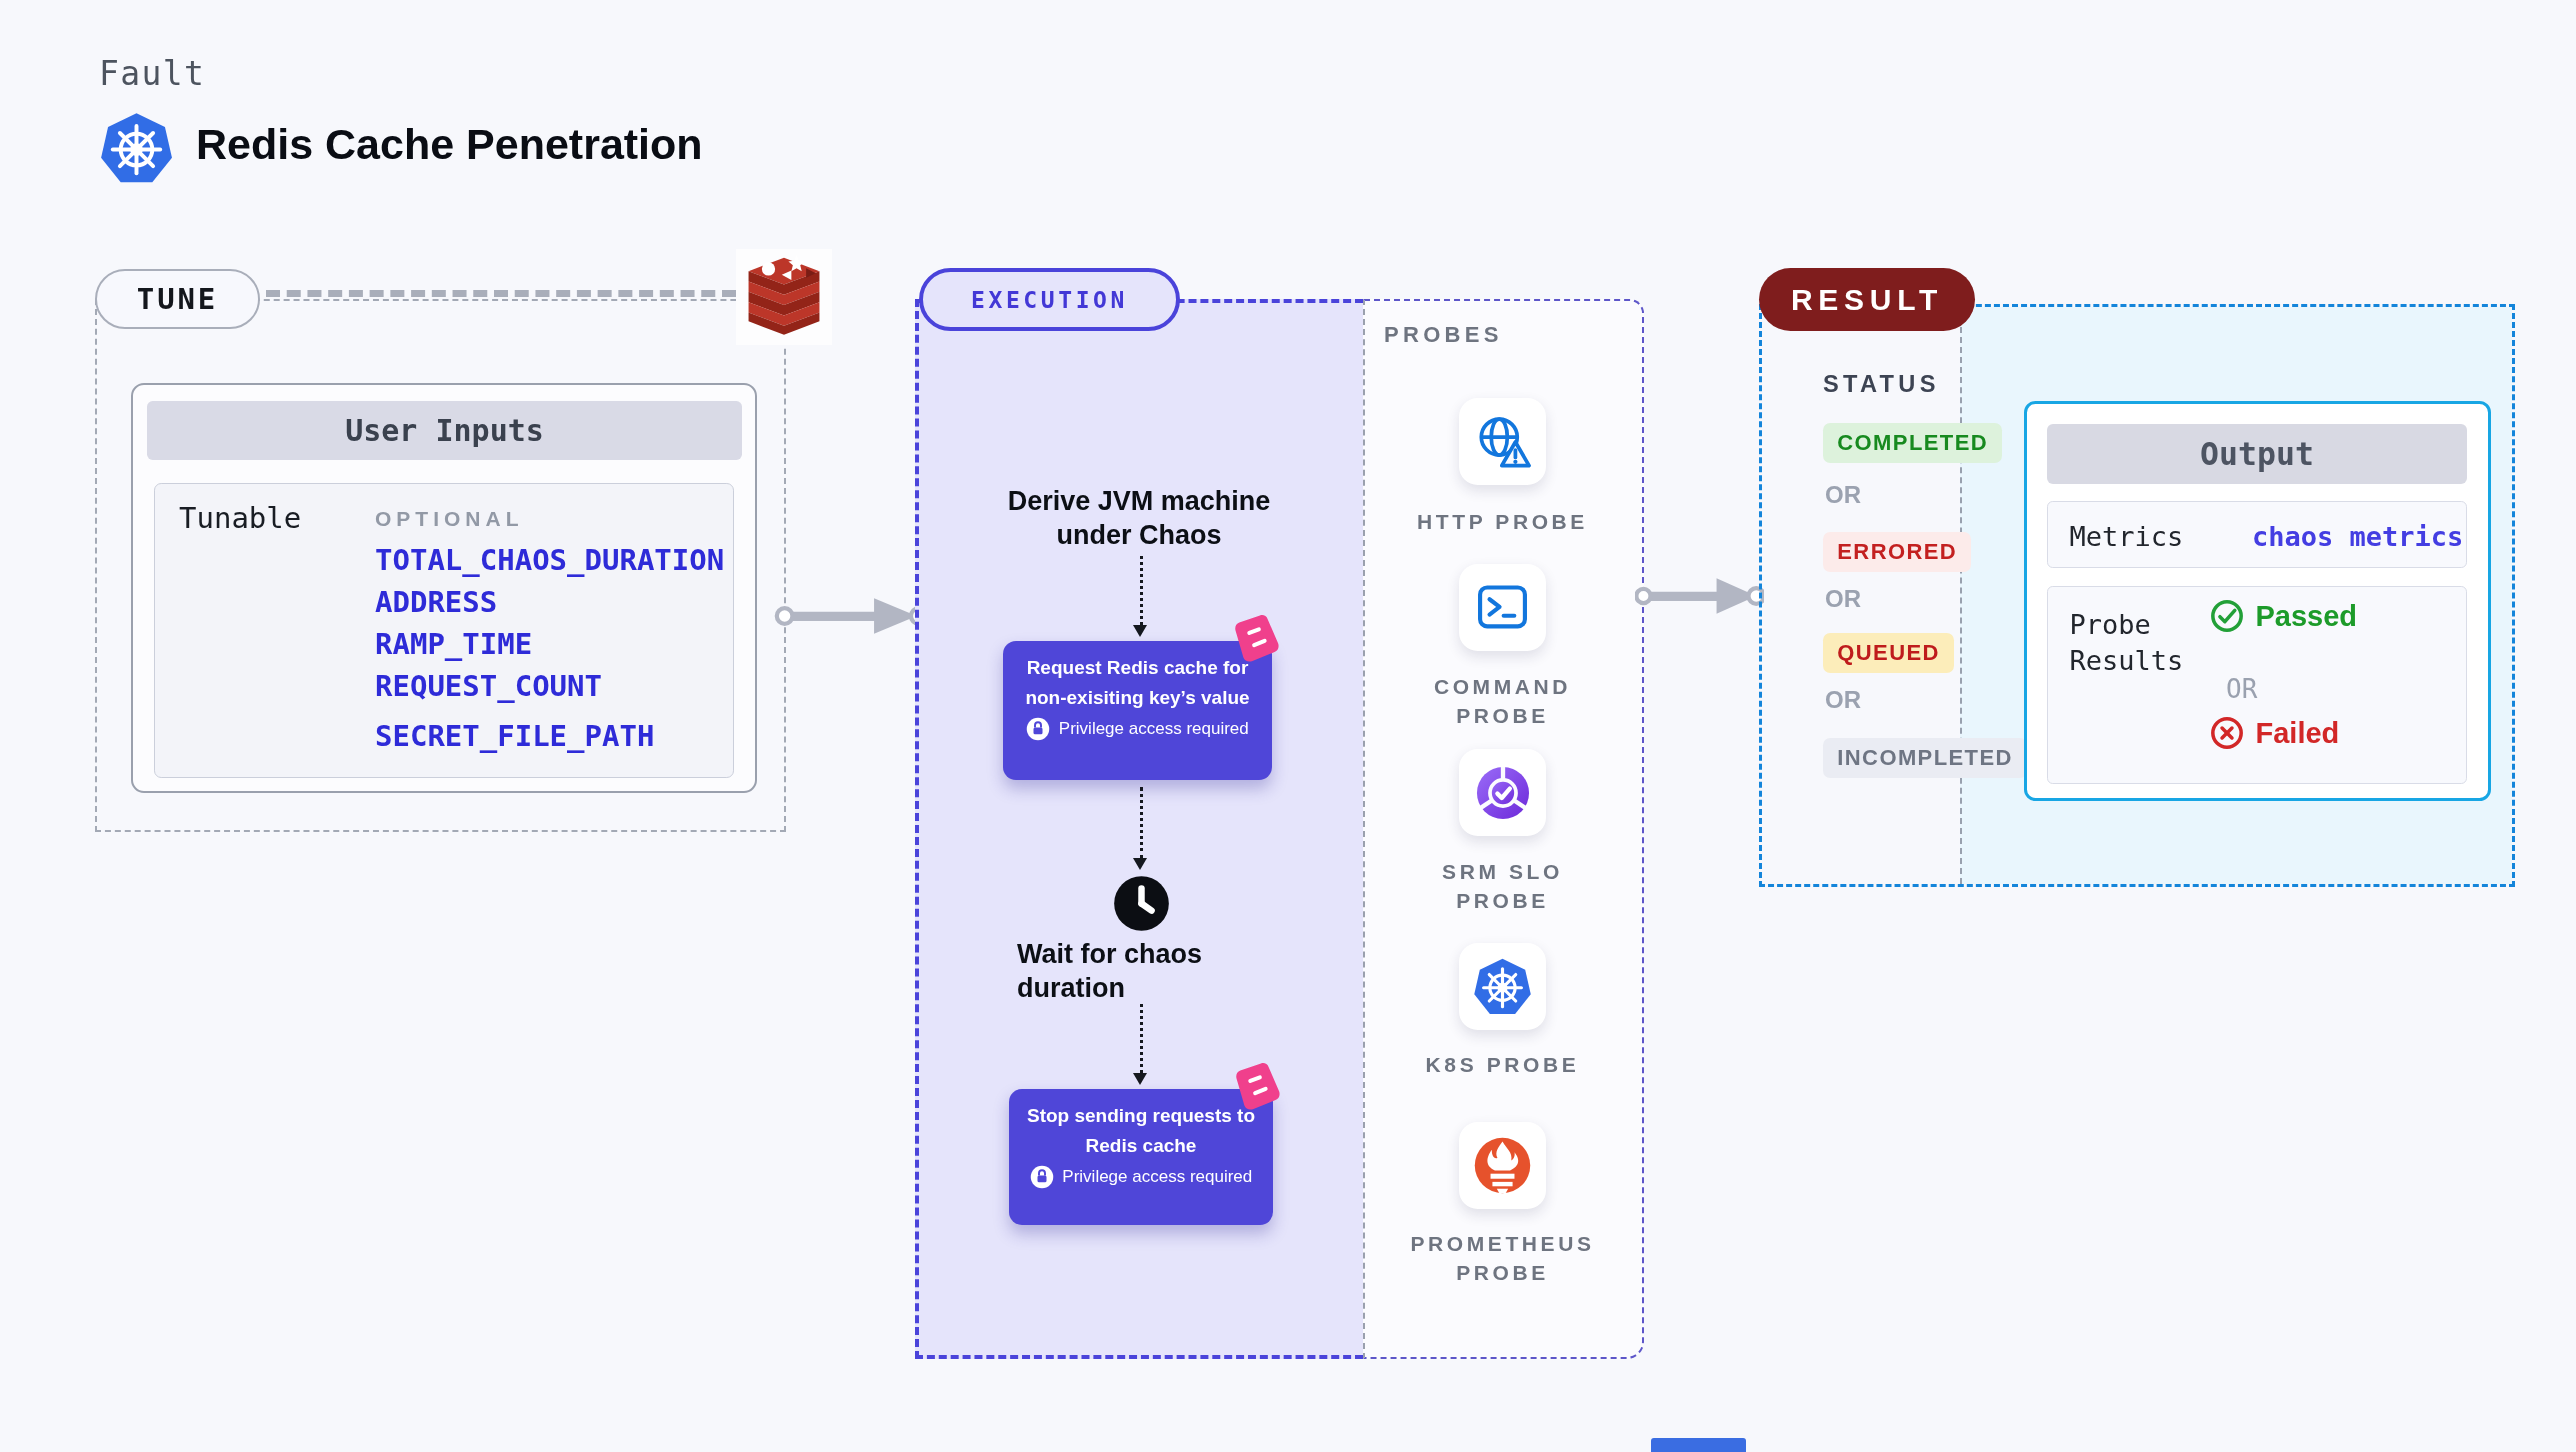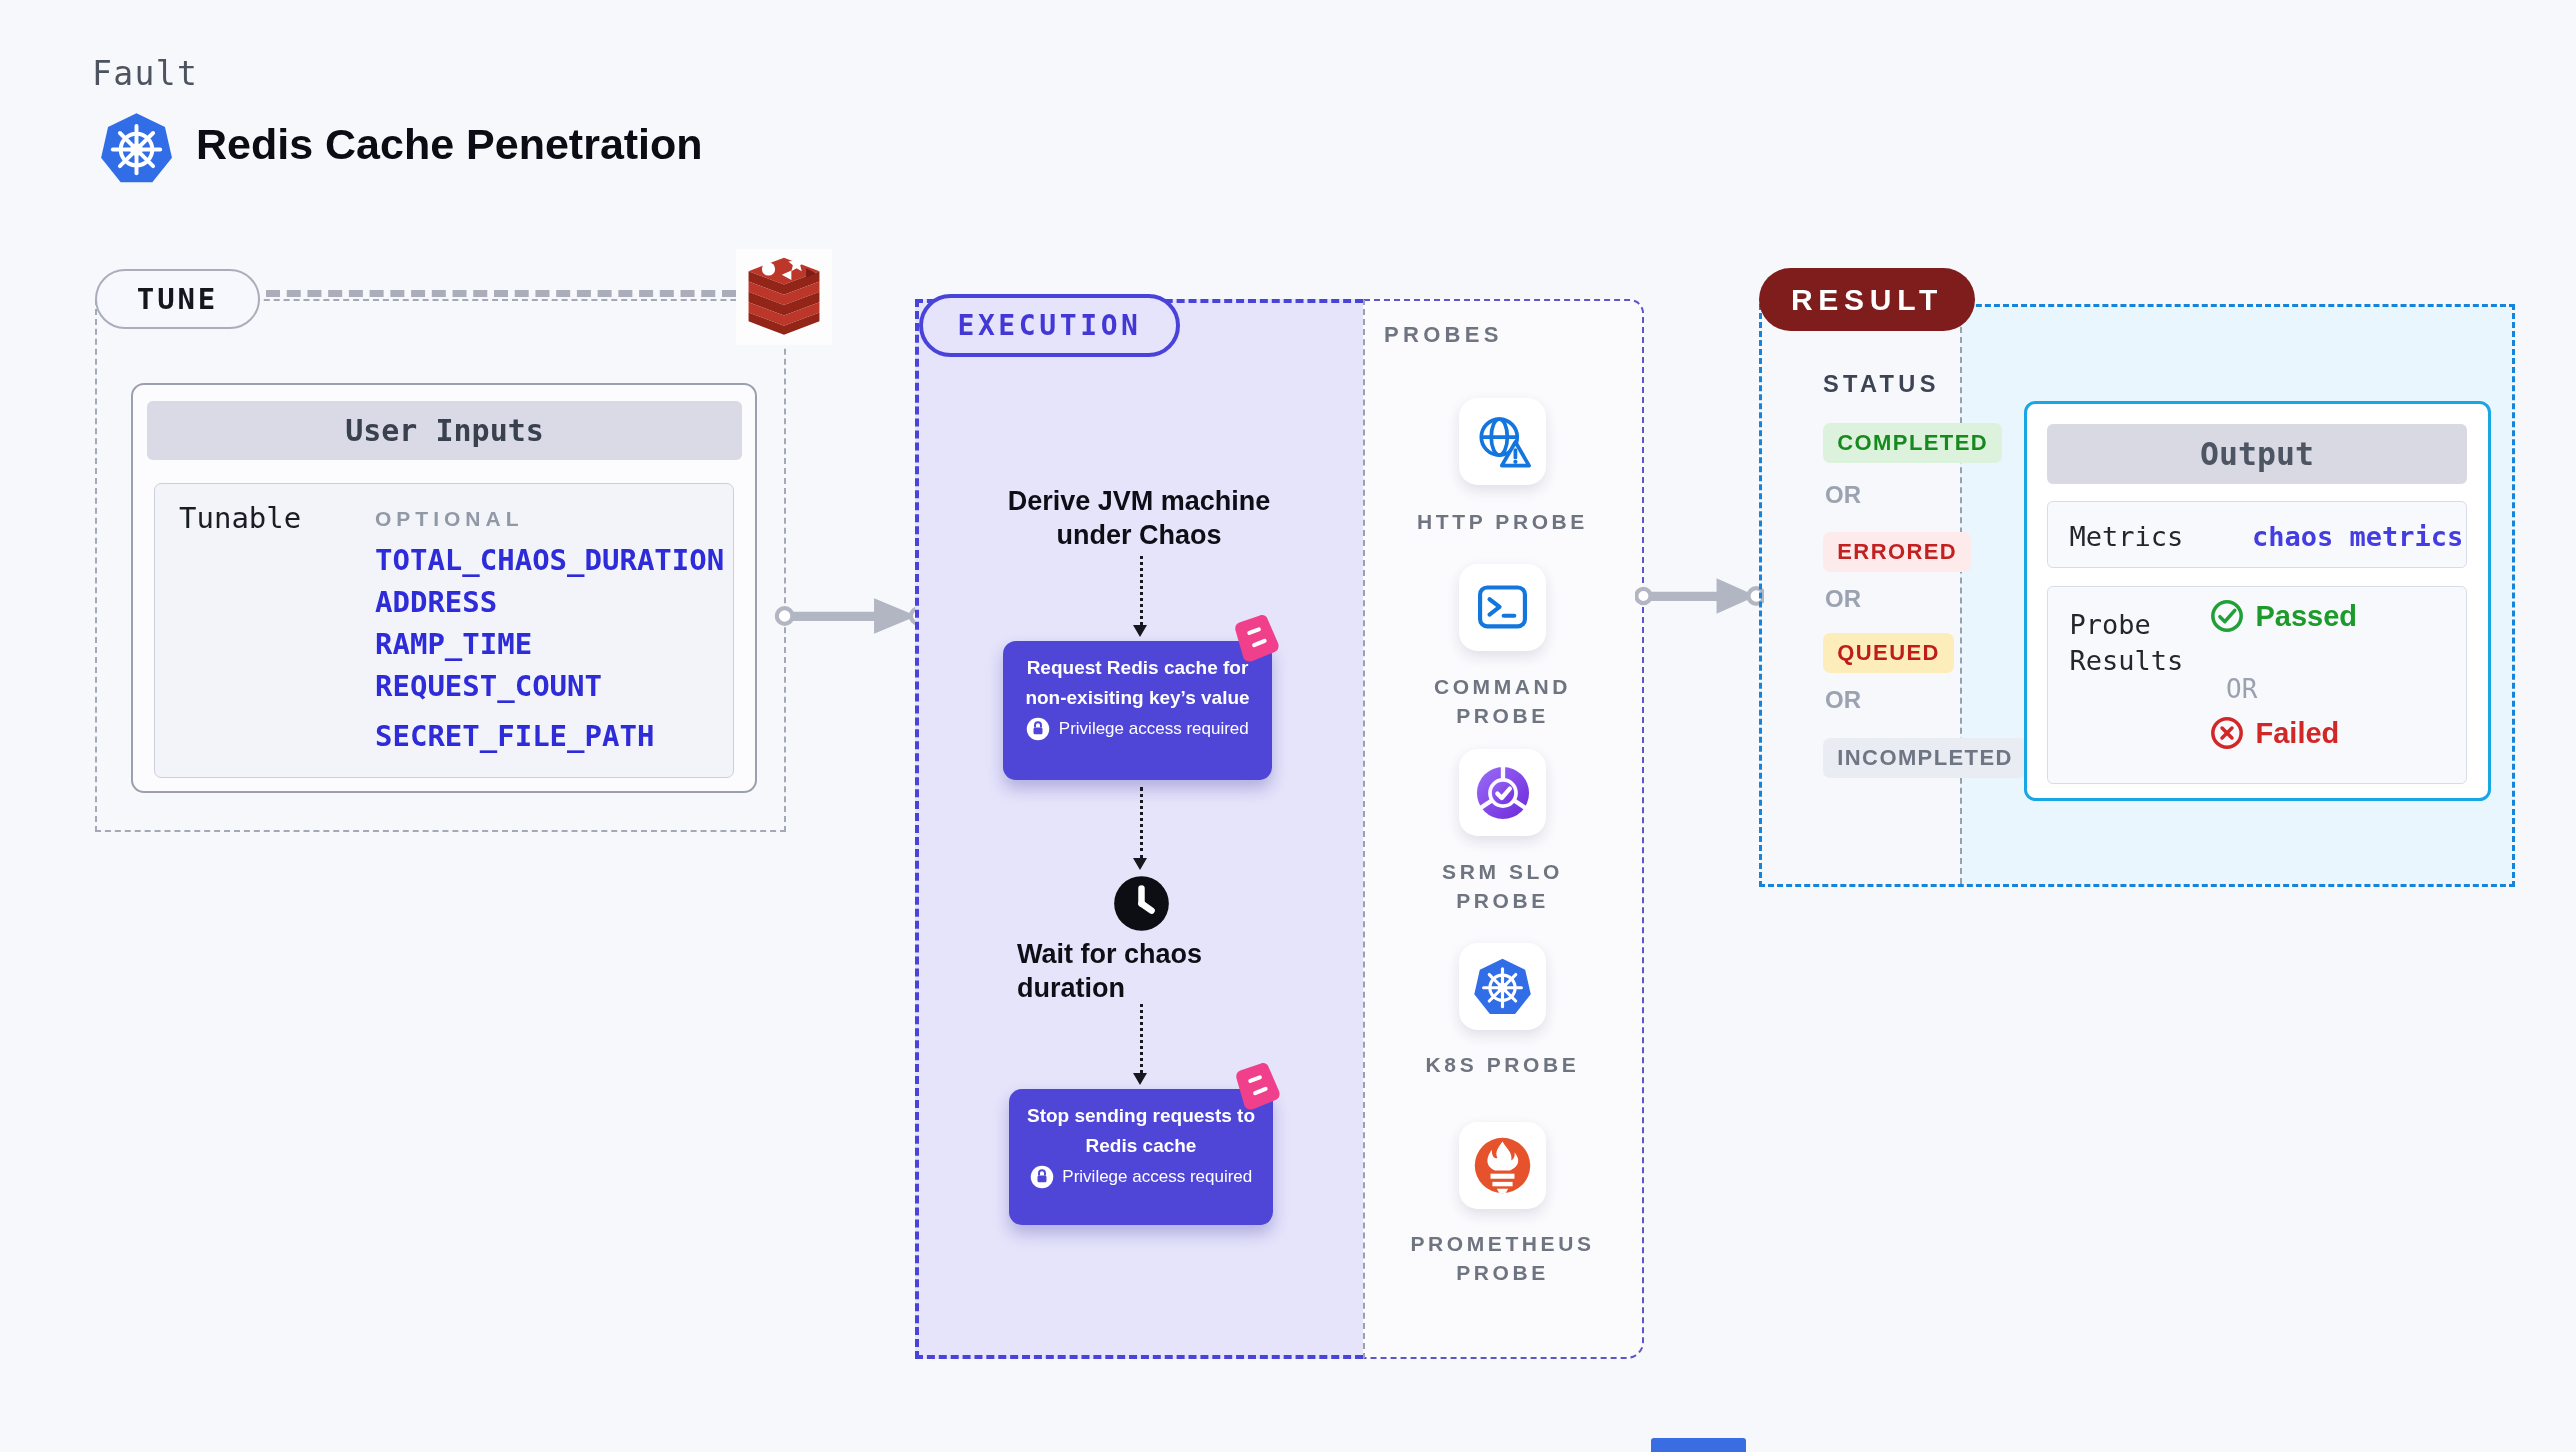--- a/index.html
+++ b/index.html
@@ -3,21 +3,21 @@
 <meta charset="utf-8">
 <style>
   html,body{margin:0;padding:0;}
   body{width:2576px;height:1452px;position:relative;background:#f7f8fc;
        font-family:"Liberation Sans",sans-serif;overflow:hidden;}
   .abs{position:absolute;}
   .mono{font-family:"DejaVu Sans Mono","Liberation Mono",monospace;}
   .pill{position:absolute;display:flex;align-items:center;justify-content:center;border-radius:72px;box-sizing:border-box;}
 
   
-  #fault-label{left:92px;top:54px;font-size:33px;color:#4d545f;letter-spacing:1.4px;}
+  #fault-label{left:99px;top:54px;font-size:33px;color:#4d545f;letter-spacing:1.4px;}
   #k8s-logo{left:97px;top:107px;width:79px;height:82px;}
   #page-title{left:196px;top:120px;font-size:43px;font-weight:bold;color:#0a0d14;}
 
   
   #tune-box{left:95px;top:299px;width:691px;height:533px;border:2.9px dashed #a3a9b5;box-sizing:border-box;}
   #tune-leader{left:266px;top:290px;width:470px;height:0;border-top:7.2px dashed #a9aeba;}
   #tune-pill{left:95px;top:269px;width:165px;height:60px;background:#f7f8fd;border:2.9px solid #a9aeba;
              font-size:29px;font-weight:bold;color:#14171d;letter-spacing:2.9px;}
   #redis-bg{left:736px;top:249px;width:96px;height:96px;background:#fdfdfe;}
   #user-inputs-card{left:131px;top:383px;width:626px;height:410px;background:#fcfcfe;border:2.9px solid #9aa0ad;
@@ -32,21 +32,21 @@
 
   
   .flow-arrow{position:absolute;}
   .connector{position:absolute;width:0;border-left:3.6px dotted #15181f;}
   .connector-arrow{position:absolute;width:0;height:0;border-left:7.9px solid transparent;border-right:7.9px solid transparent;border-top:12px solid #15181f;}
 
   
   #execution-box{left:915px;top:299px;width:448px;height:1060px;background:#e5e4fb;
                  border:4.3px dashed #4a43da;border-right:none;box-sizing:border-box;}
   #execution-pill{left:919px;top:268px;width:261px;height:63px;background:#e5e4fb;border:4.3px solid #4a43da;
-                  font-size:28px;font-weight:bold;color:#4338d6;letter-spacing:3.6px;margin-top:26px;}
+                  font-size:23px;font-weight:bold;color:#4338d6;letter-spacing:3.6px;}
   #step1-label{left:992px;top:484px;width:294px;text-align:center;font-size:27px;font-weight:bold;color:#0c0f15;line-height:34px;}
   .action-box{position:absolute;background:#4f46d8;border-radius:13px;color:#fff;text-align:center;
               box-shadow:0 8.6px 15.8px rgba(45,40,150,.28);box-sizing:border-box;}
   .action-title{font-size:19px;font-weight:bold;line-height:30px;padding:11.5px 5.7px 0 5.7px;}
   .priv-row{display:flex;align-items:center;justify-content:center;gap:8.6px;margin-top:4.3px;}
   .priv-text{font-size:17px;color:#fff;}
   .sticker{position:absolute;top:-29px;right:-10px;width:52px;height:52px;transform:rotate(8deg);}
   #box1{left:1003px;top:641px;width:269px;height:139px;}
   #box2{left:1009px;top:1089px;width:264px;height:136px;}
   #clock-icon{left:1112px;top:874px;width:59px;height:59px;}

